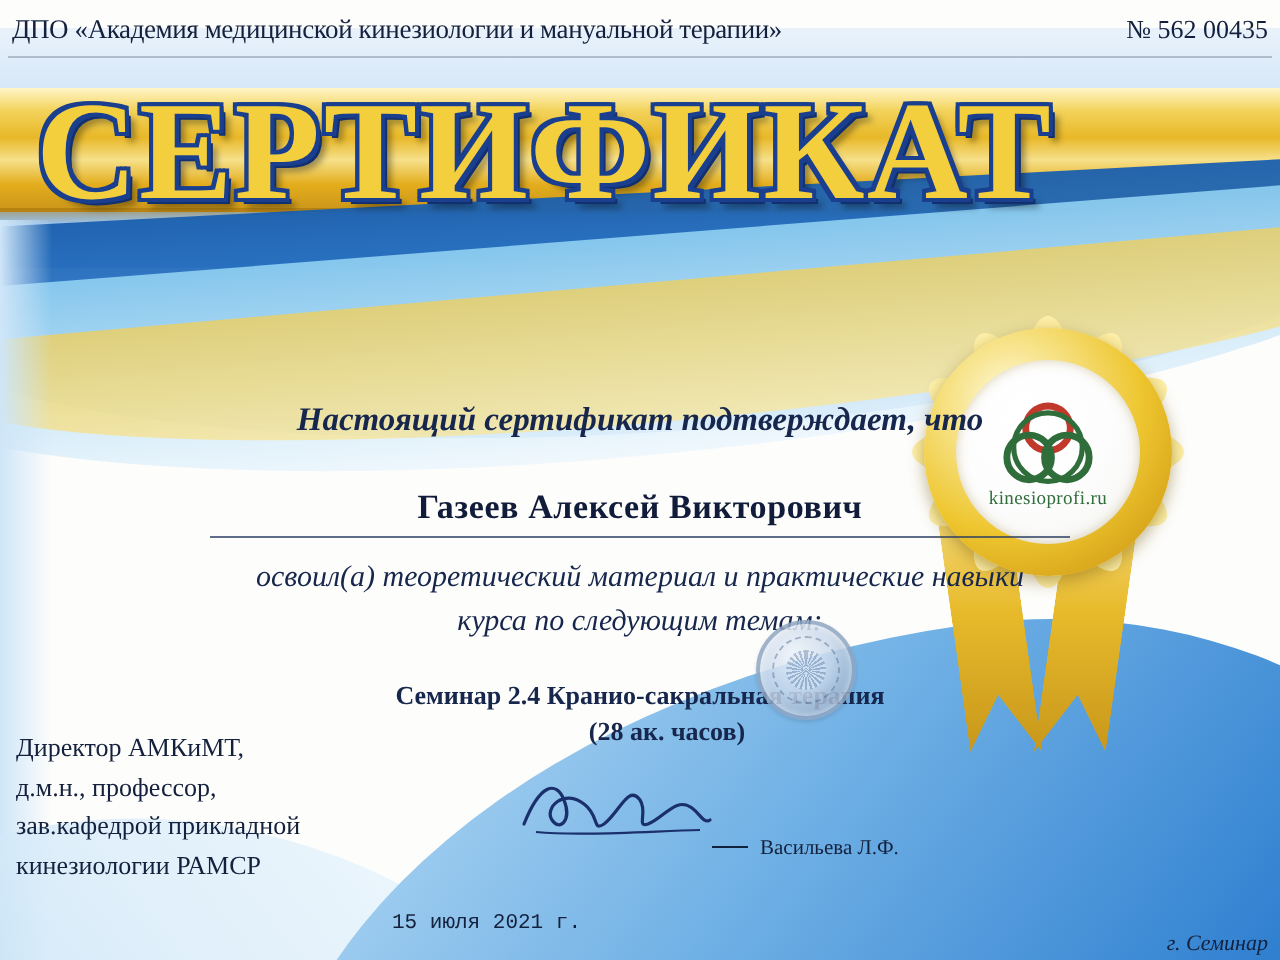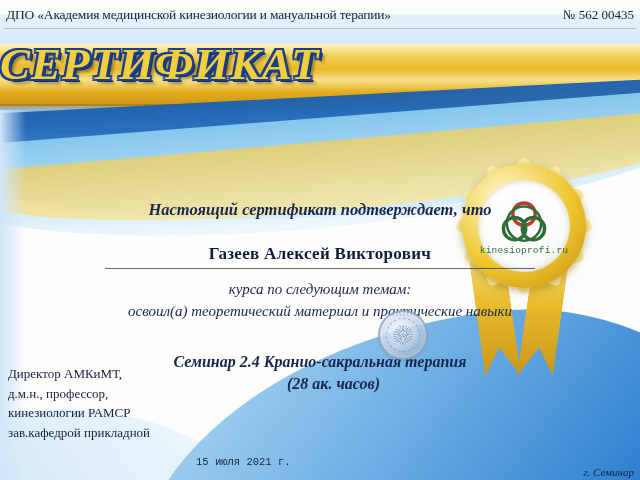--- a/index.html
+++ b/index.html
@@ -161,25 +161,24 @@
     top: 28px;
     height: 1px;
     background: #9aa8bb;
     opacity: .7;
   }
 
   
   .title {
     position: absolute;
     top: 42px;
-    left: 0;
+    left: 18px;
     font-family: "Liberation Serif", serif;
     font-weight: bold;
-    font-style: italic;
-    font-size: 45px;
+    font-size: 70px;
     letter-spacing: 1px;
     line-height: 1;
     color: #f3cf3d;
     text-shadow:
       -2px 0 #1b3f8f, 0 -2px #1b3f8f, 2px 0 #1b3f8f, 0 2px #1b3f8f,
       -2px -2px #1b3f8f, 2px -2px #1b3f8f, -2px 2px #1b3f8f, 2px 2px #1b3f8f,
       3px 3px 0 #12306e, 5px 5px 3px rgba(0,0,0,.35);
     background: linear-gradient(180deg, #fff7cf 0%, #f5d558 35%, #e7b01d 62%, #fbe89c 80%, #d99d12 100%);
     -webkit-background-clip: text;
     background-clip: text;
@@ -214,24 +213,23 @@
     margin: 2px auto 10px auto;
     opacity: .75;
   }
   .line-mastered {
     font-size: 15px;
     font-style: italic;
     color: #16264d;
     line-height: 1.45;
   }
   .course {
-    margin-top: 28px;
-    font-size: 16px;
+    margin-top: 16px;
+    font-size: 13px;
     font-weight: bold;
-    font-style: italic;
     color: #16264d;
     line-height: 1.4;
   }
   .course .hours {
     font-weight: bold;
     padding-left: 27px;
   }
 
   
   .seal {
@@ -334,21 +332,21 @@
     display: flex;
     flex-direction: column;
     align-items: center;
     justify-content: center;
   }
   .logo-knot {
     width: 52px;
     height: 48px;
   }
   .logo-text {
-    font-family: Liberation Mono, monospace;
+    font-family: Liberation Serif, serif;
     font-size: 9.5px;
     color: #2f6d3b;
     margin-top: 0;
     letter-spacing: .2px;
   }
 
   
   .sig-block {
     position: absolute;
     left: 8px;
@@ -453,34 +451,42 @@
         </g>
       </svg>
       <div class="logo-text">kinesioprofi.ru</div>
     </div>
   </div>
 
   <div class="body-text">
     <div class="line-confirm">Настоящий сертификат подтверждает, что</div>
     <div class="recipient">Газеев Алексей Викторович</div>
     <div class="recipient-rule"></div>
+    <div class="line-mastered">освоил(а) теоретический материал и практические навыки</div>
     <div class="line-mastered">курса по следующим темам:</div>
-    <div class="line-mastered">освоил(а) теоретический материал и практические навыки</div>
     <div class="course">
       <div>Семинар 2.4  Кранио-сакральная терапия</div>
       <div class="hours">(28 ак. часов)</div>
     </div>
   </div>
 
   <div class="seal"></div>
 
   <div class="sig-block">
     <div>Директор АМКиМТ,</div>
     <div>д.м.н., профессор,</div>
+    <div>зав.кафедрой прикладной</div>
     <div>кинезиологии РАМСР</div>
-    <div>зав.кафедрой прикладной</div>
   </div>
 
+  <div class="signature-area">
+    <svg class="sig-scribble" width="100" height="34" viewBox="0 0 100 34">
+      <path d="M4 26 C12 6, 20 4, 24 14 C28 24, 22 30, 18 24 C14 18, 24 8, 34 16 C42 22, 38 30, 44 26 C52 20, 56 6, 62 14 C66 20, 60 28, 66 26 C74 23, 80 12, 88 18 C92 21, 94 26, 97 24" fill="none" stroke="#1a2f6b" stroke-width="1.6" stroke-linecap="round"></path>
+      <path d="M10 30 C30 32, 60 30, 92 29" fill="none" stroke="#1a2f6b" stroke-width="1.1"></path>
+    </svg>
+    <div class="sig-line"></div>
+    <div class="sig-name">Васильева Л.Ф.</div>
+  </div>
 
   <div class="date">15 июля 2021 г.</div>
   <div class="city">г. Семинар</div>
 
 </div>
 
 </body></html>

